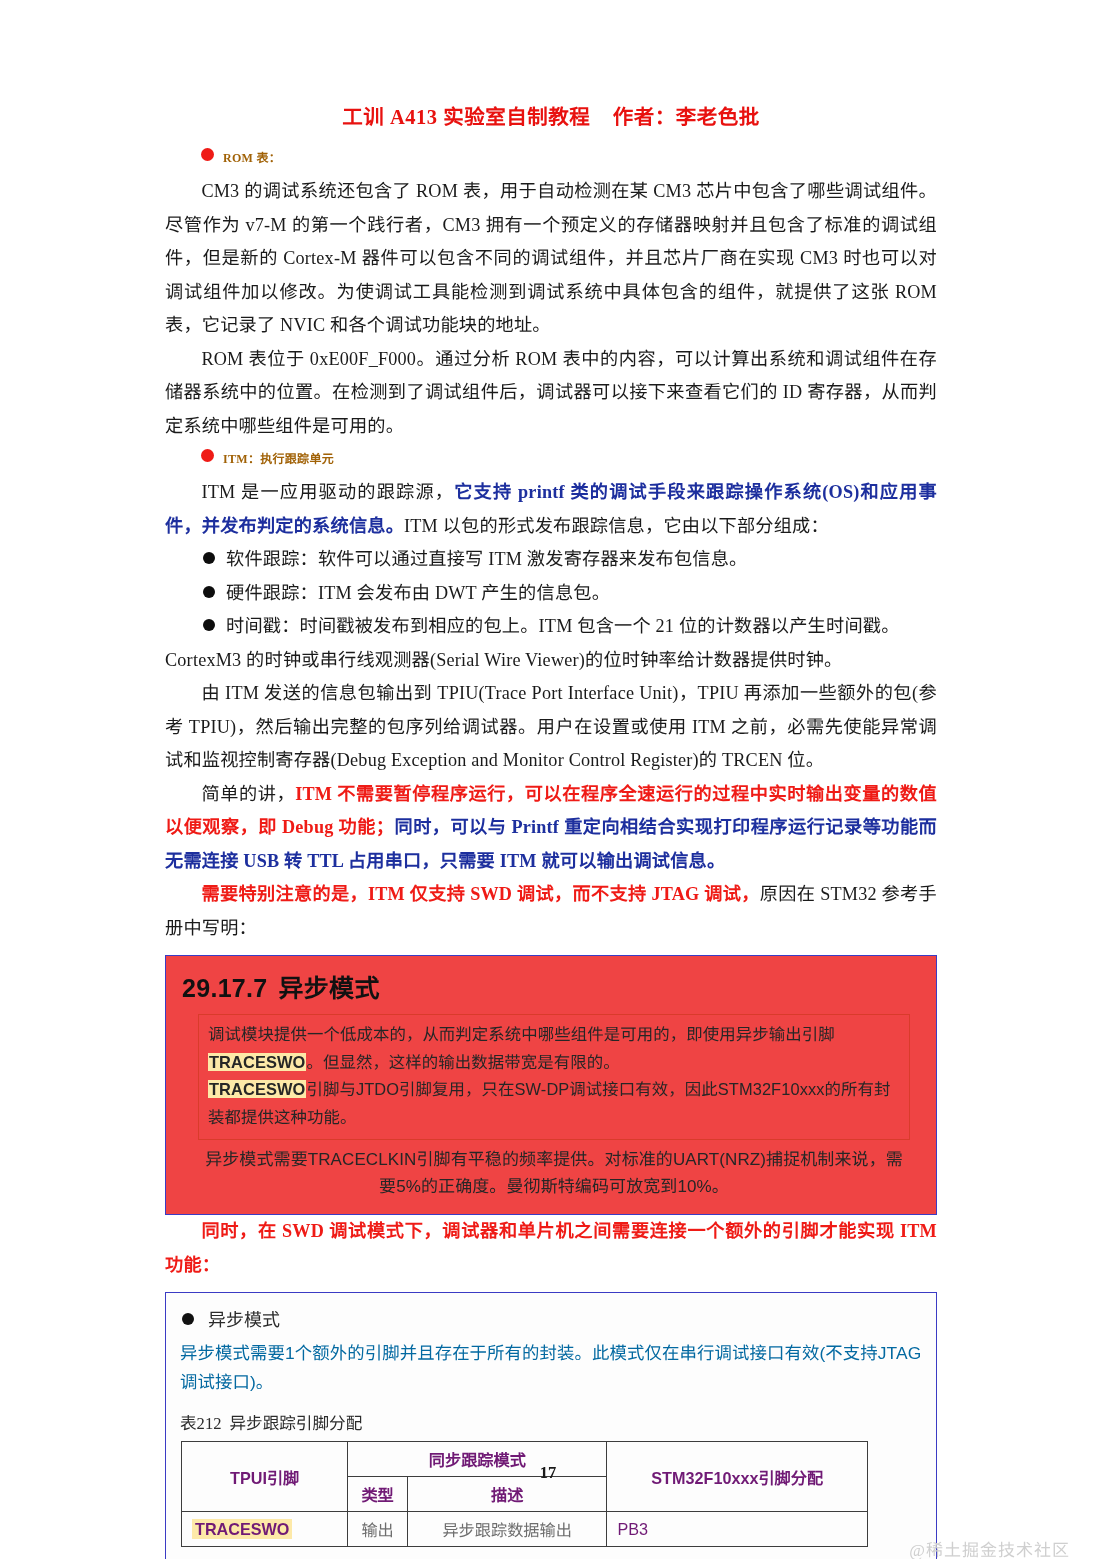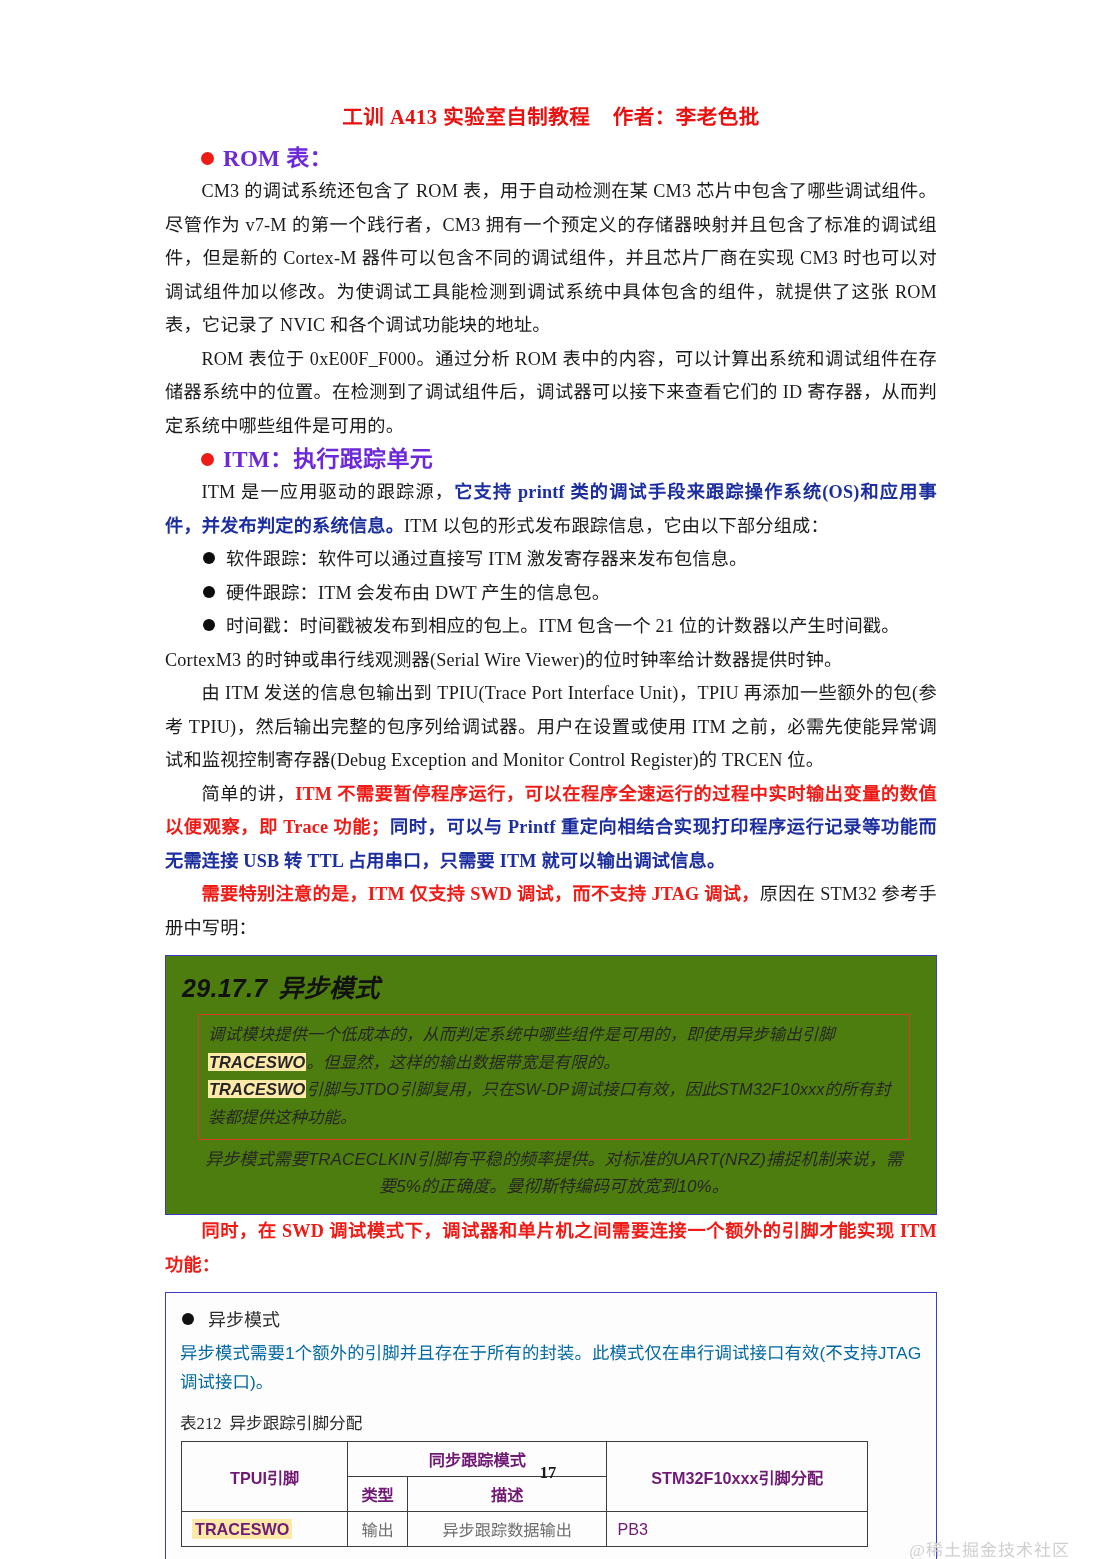--- a/index.html
+++ b/index.html
@@ -49,23 +49,23 @@
     font-size: 18.2px;
     line-height: 33.5px;
     text-align: justify;
     text-justify: inter-ideograph;
     margin: 0;
     letter-spacing: 0.2px;
   }
   .indent { text-indent: 2em; }
 
   .bullet-head {
-    color: #6d28d9;
+    color: #a16207;
     font-weight: bold;
-    font-size: 23px;
+    font-size: 12px;
     line-height: 33px;
     margin: 0;
     padding-left: 36px;
     letter-spacing: 0.3px;
   }
   .bullet-head .dot {
     display: inline-block;
     width: 13px;
     height: 13px;
     border-radius: 50%;
@@ -94,25 +94,24 @@
   .red   { color: #ef1b16; font-weight: bold; }
   .blue  { color: #1d2f9e; font-weight: bold; }
   .plain { color: #1a1a1a; font-weight: normal; }
 
   .spacer-7  { height: 7px; }
   .spacer-12 { height: 12px; }
 
   
   .quote-box {
     border: 1.6px solid #3b3bc4;
-    background: #4d7c0f;
+    background: #ef4444;
     box-sizing: border-box;
     padding: 10px 22px 14px 14px;
     margin-top: 10px;
-    font-style: italic;
   }
   .qb-title {
     font-family: "Liberation Sans", "DejaVu Sans", sans-serif;
     font-weight: bold;
     font-size: 25px;
     color: #111111;
     margin: 2px 0 10px 2px;
     letter-spacing: 0.3px;
   }
   .qb-title .num { margin-right: 11px; }
@@ -260,21 +259,21 @@
       <span class="dot"></span><span>硬件跟踪：ITM 会发布由 DWT 产生的信息包。</span>
     </p>
     <p class="sub-bullet">
       <span class="dot"></span><span>时间戳：时间戳被发布到相应的包上。ITM 包含一个 21 位的计数器以产生时间戳。</span>
     </p>
 
     <p class="para">CortexM3 的时钟或串行线观测器(Serial Wire Viewer)的位时钟率给计数器提供时钟。</p>
 
     <p class="para indent">由 ITM 发送的信息包输出到 TPIU(Trace Port Interface Unit)，TPIU 再添加一些额外的包(参考 TPIU)，然后输出完整的包序列给调试器。用户在设置或使用 ITM 之前，必需先使能异常调试和监视控制寄存器(Debug Exception and Monitor Control Register)的 TRCEN 位。</p>
 
-    <p class="para indent"><span class="plain">简单的讲，</span><span class="red">ITM 不需要暂停程序运行，可以在程序全速运行的过程中实时输出变量的数值以便观察，即 Trace 功能；</span><span class="blue">同时，可以与 Printf 重定向相结合实现打印程序运行记录等功能而无需连接 USB 转 TTL 占用串口，只需要 ITM 就可以输出调试信息。</span></p>
+    <p class="para indent"><span class="plain">简单的讲，</span><span class="red">ITM 不需要暂停程序运行，可以在程序全速运行的过程中实时输出变量的数值以便观察，即 Debug 功能；</span><span class="blue">同时，可以与 Printf 重定向相结合实现打印程序运行记录等功能而无需连接 USB 转 TTL 占用串口，只需要 ITM 就可以输出调试信息。</span></p>
 
     <p class="para indent"><span class="red">需要特别注意的是，ITM 仅支持 SWD 调试，而不支持 JTAG 调试，</span><span class="plain">原因在 STM32 参考手册中写明：</span></p>
 
     <div class="quote-box">
       <div class="qb-title">
         <span class="num">29.17.7</span><span>异步模式</span>
       </div>
 
       <div class="red-outline">
         <p class="qb-line"><span>调试模块提供一个低成本的，从而判定系统中哪些组件是可用的，即使用异步输出引脚</span><span class="hl">TRACESWO</span><span>。但显然，这样的输出数据带宽是有限的。</span></p>

